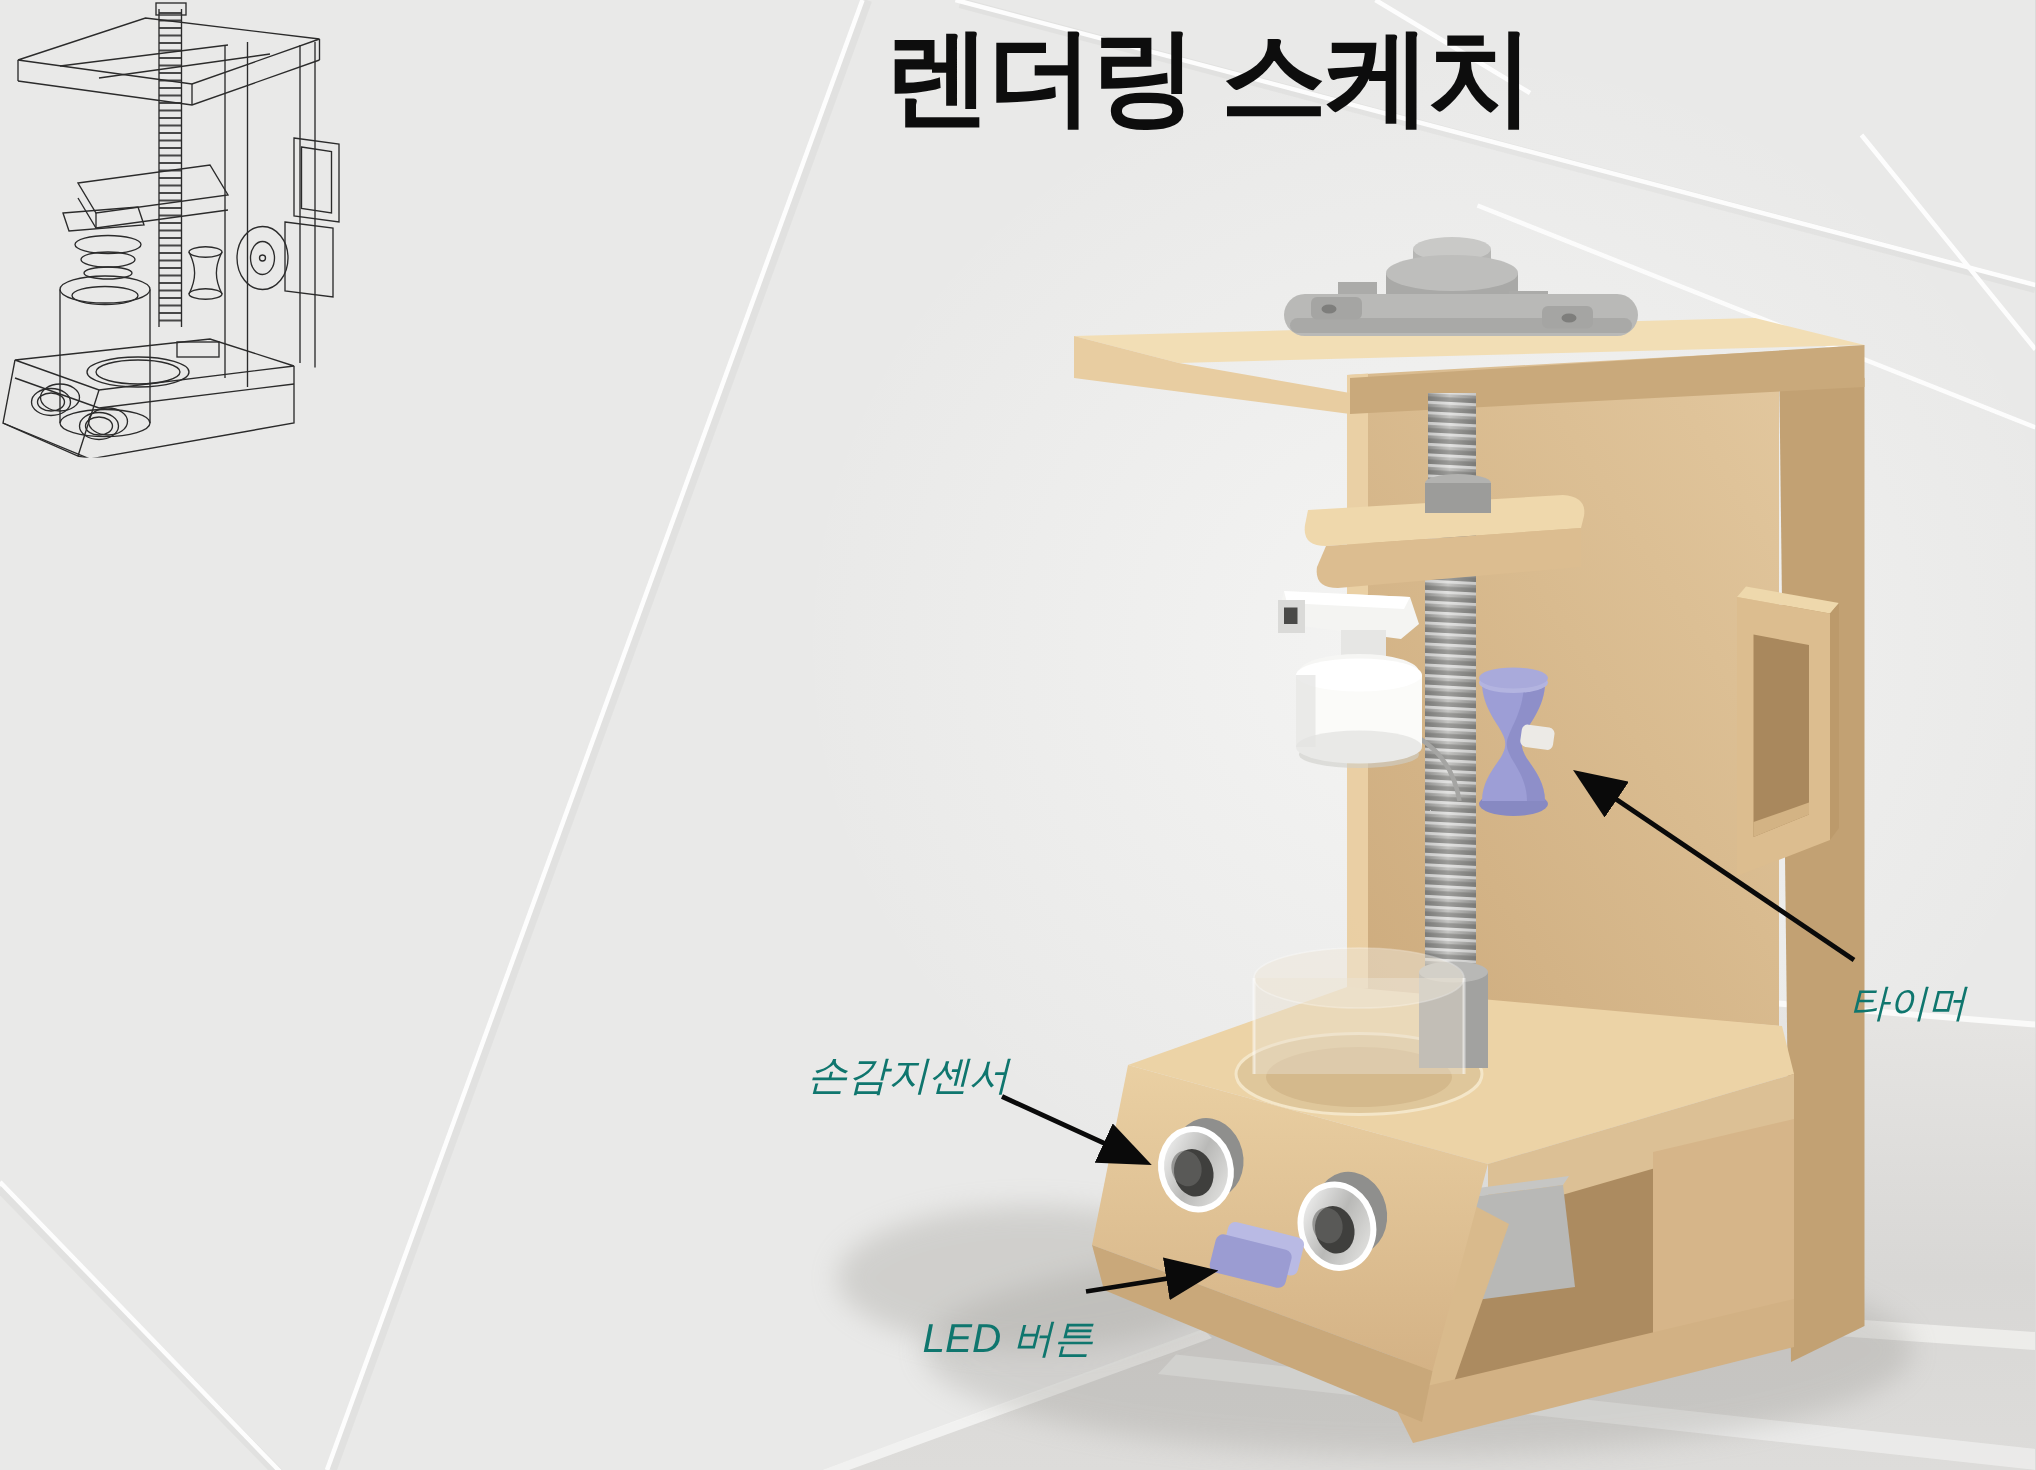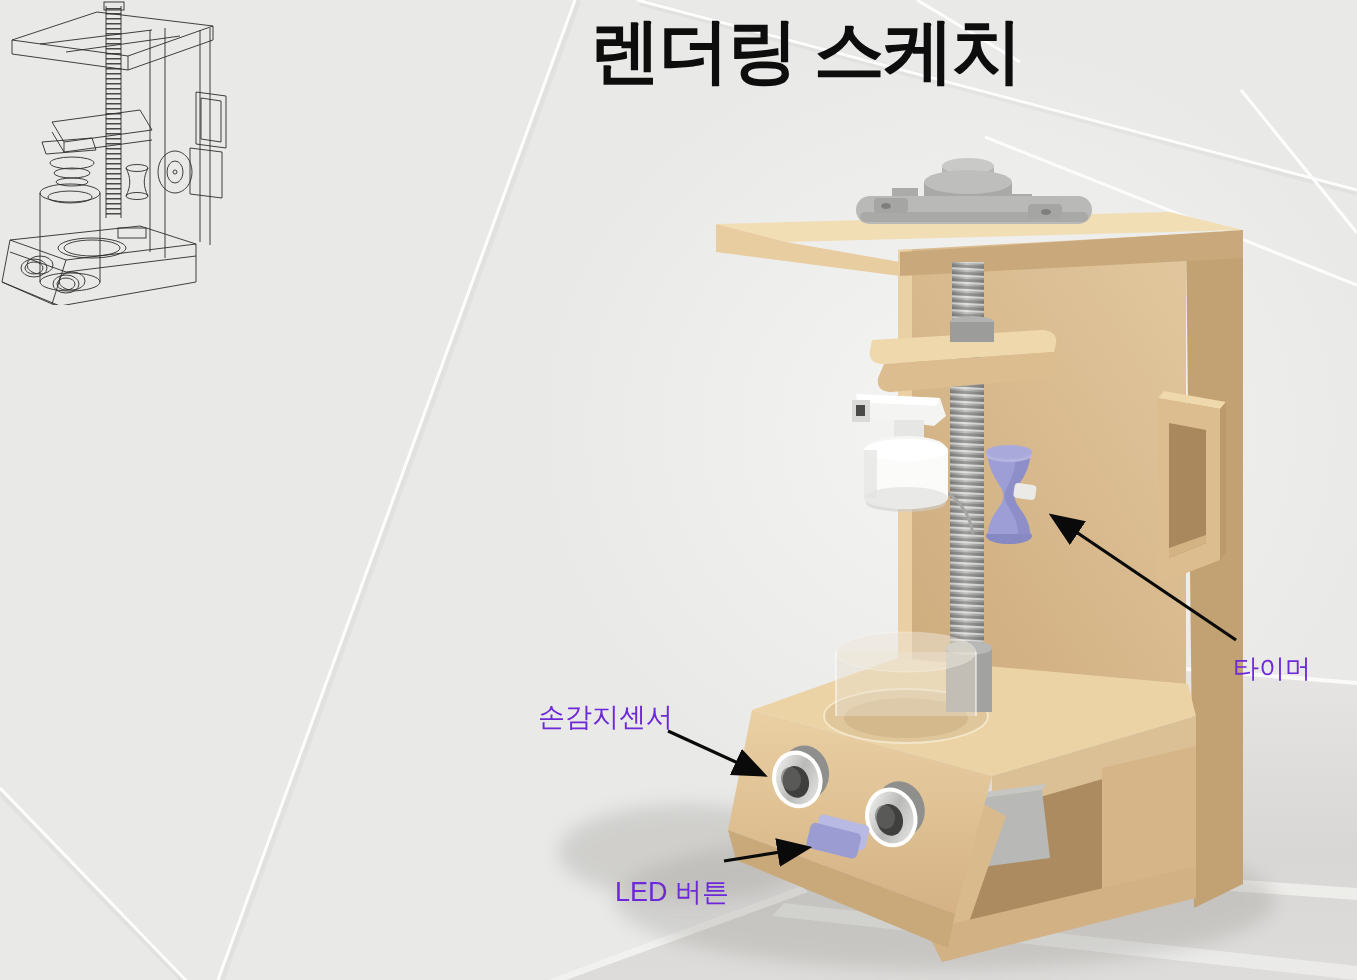--- a/index.html
+++ b/index.html
@@ -7,22 +7,22 @@
     position:relative;width:1357px;height:980px;overflow:hidden;
     background:#e9e9e8;font-family:"Liberation Sans",sans-serif;
   }
   .slide svg{position:absolute;left:0;top:0;}
   .page-title{
     position:absolute;left:805px;top:4px;transform:translateX(-50%);
     font-size:71px;font-weight:800;letter-spacing:-2px;color:#0d0d0d;
     white-space:nowrap;margin:0;z-index:5;
   }
   .callout{
-    position:absolute;color:#6d28d9;font-size:27px;font-weight:400;
-    white-space:nowrap;z-index:6;letter-spacing:0px;
+    position:absolute;color:#0f766e;font-size:27px;font-weight:400;
+    white-space:nowrap;z-index:6;letter-spacing:0px;font-style:italic;
   }
   .callout.timer{left:1233px;top:651px;font-size:26px;}
   .callout.hand{left:538px;top:699px;}
   .callout.led{left:615px;top:874px;}
   .sketch-svg{left:45px;top:112px;z-index:3;}
   .bg-svg{z-index:1;}
   .render-svg{z-index:4;}
 </style>
 </head>
 <body>

